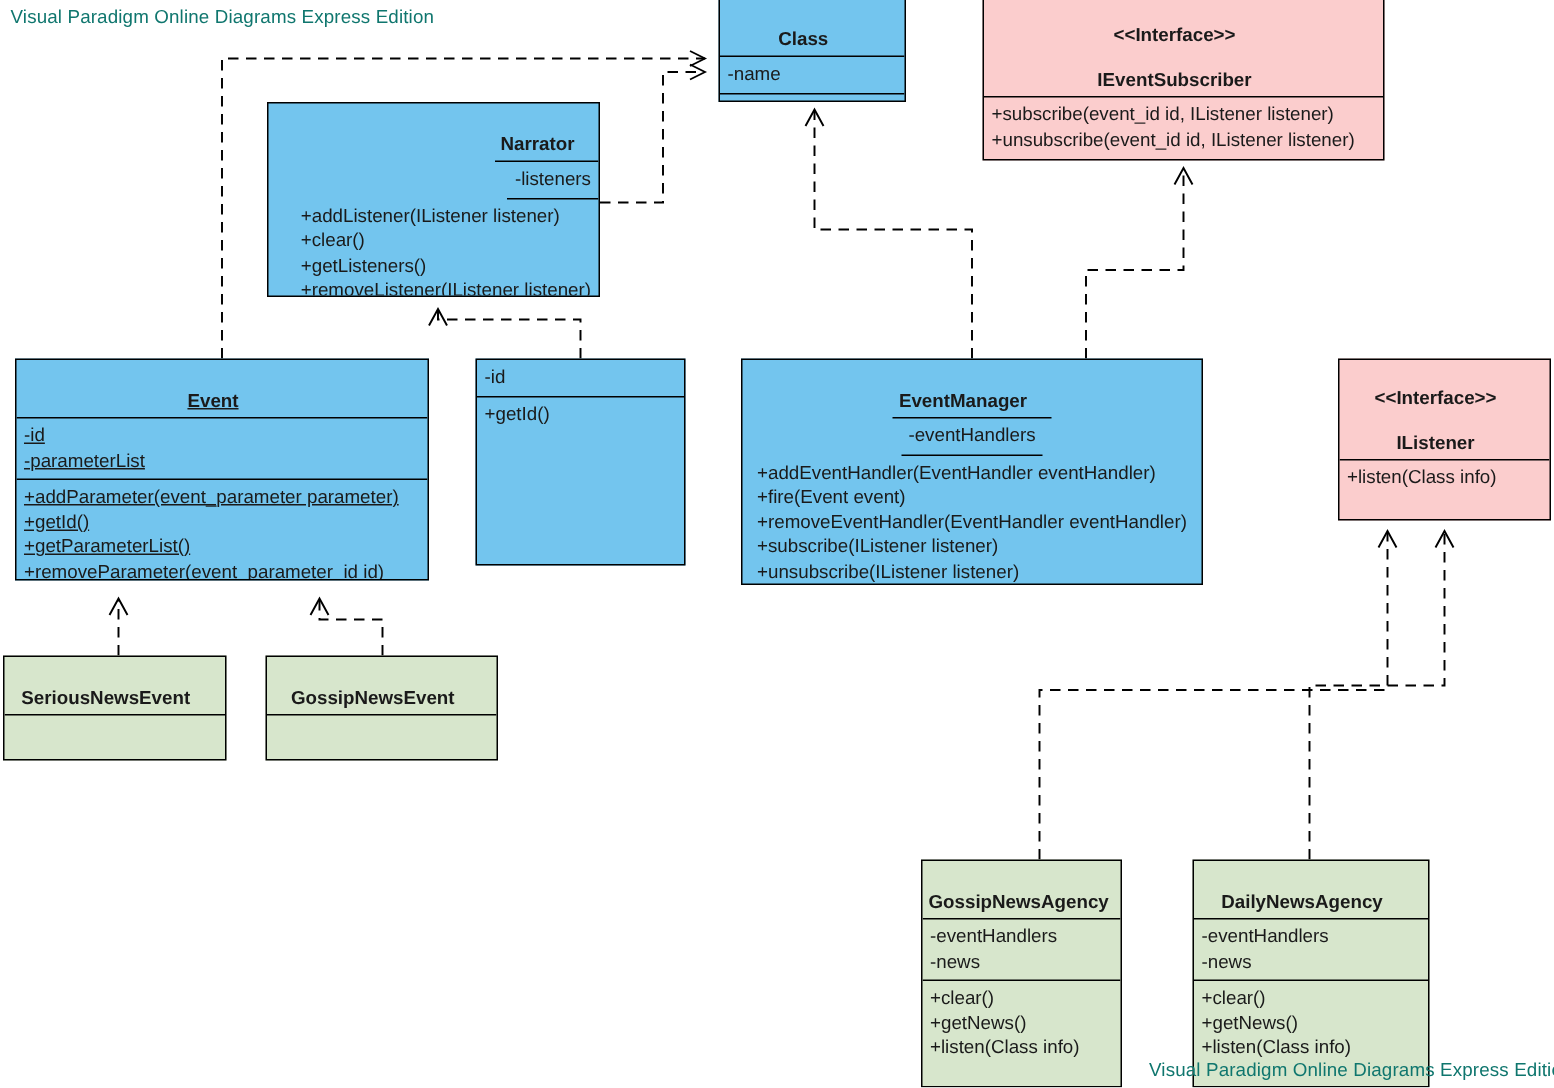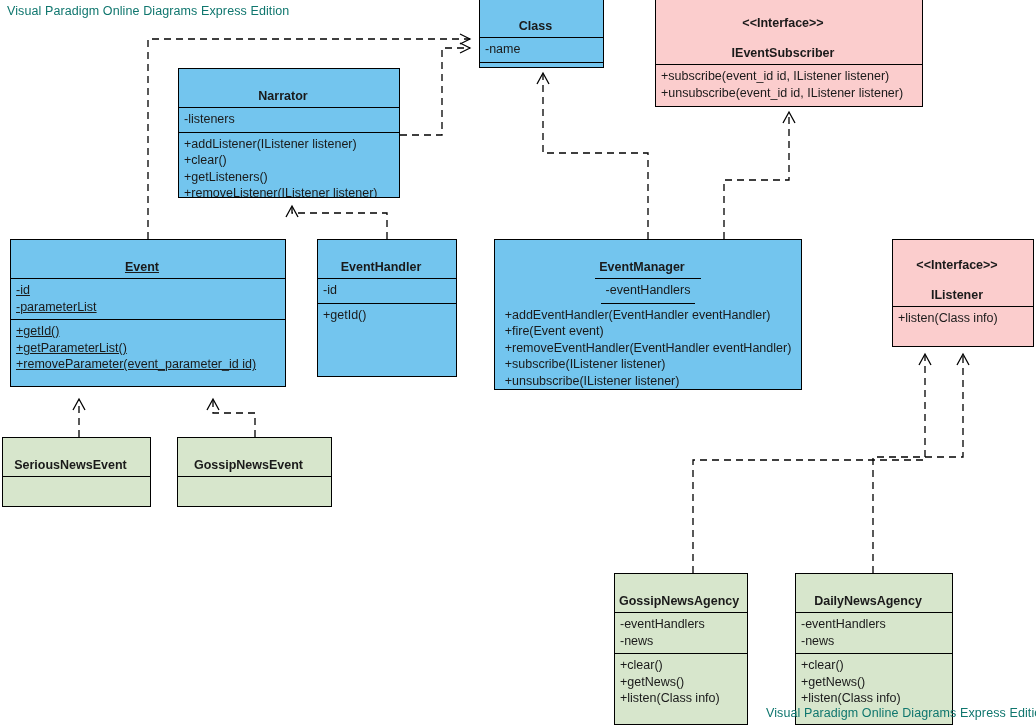--- a/index.html
+++ b/index.html
@@ -136,21 +136,21 @@
     <div class="title" style="line-height:15px; padding-top:3px;">
       <span>&lt;&lt;Interface&gt;&gt;</span><br>
       <span>IEventSubscriber</span>
     </div>
     <div class="compartment grow">
       <span class="member">+subscribe(event_id id, IListener listener)</span>
       <span class="member">+unsubscribe(event_id id, IListener listener)</span>
     </div>
   </div>
 
-  <div class="uml-class fill-blue flexbox" style="left:178px; top:68px; width:222px; height:130px;">
+  <div class="uml-class fill-blue flexbox" style="left:178px; top:68px; width:222px; height:130px;align-items:flex-end;">
     <div class="title">
       <span>Narrator</span>
     </div>
     <div class="compartment">
       <span class="member">-listeners</span>
     </div>
     <div class="compartment grow">
       <span class="member">+addListener(IListener listener)</span>
       <span class="member">+clear()</span>
       <span class="member">+getListeners()</span>
@@ -161,30 +161,28 @@
 
   <div class="uml-class fill-blue flexbox" style="left:10px; top:239px; width:276px; height:148px;text-decoration:underline;">
     <div class="title">
       <span>Event</span>
     </div>
     <div class="compartment">
       <span class="member">-id</span>
       <span class="member">-parameterList</span>
     </div>
     <div class="compartment grow">
+      <span class="member">+addParameter(event_parameter parameter)</span>
       <span class="member">+getId()</span>
       <span class="member">+getParameterList()</span>
       <span class="member">+removeParameter(event_parameter_id id)</span>
     </div>
   </div>
 
   <div class="uml-class fill-blue flexbox" style="left:317px; top:239px; width:140px; height:138px;">
-    <div class="title">
-      <span>EventHandler</span>
-    </div>
     <div class="compartment">
       <span class="member">-id</span>
     </div>
     <div class="compartment grow">
       <span class="member">+getId()</span>
     </div>
   </div>
 
   <div class="uml-class fill-blue flexbox" style="left:494px; top:239px; width:308px; height:151px;align-items:center;">
     <div class="title">

